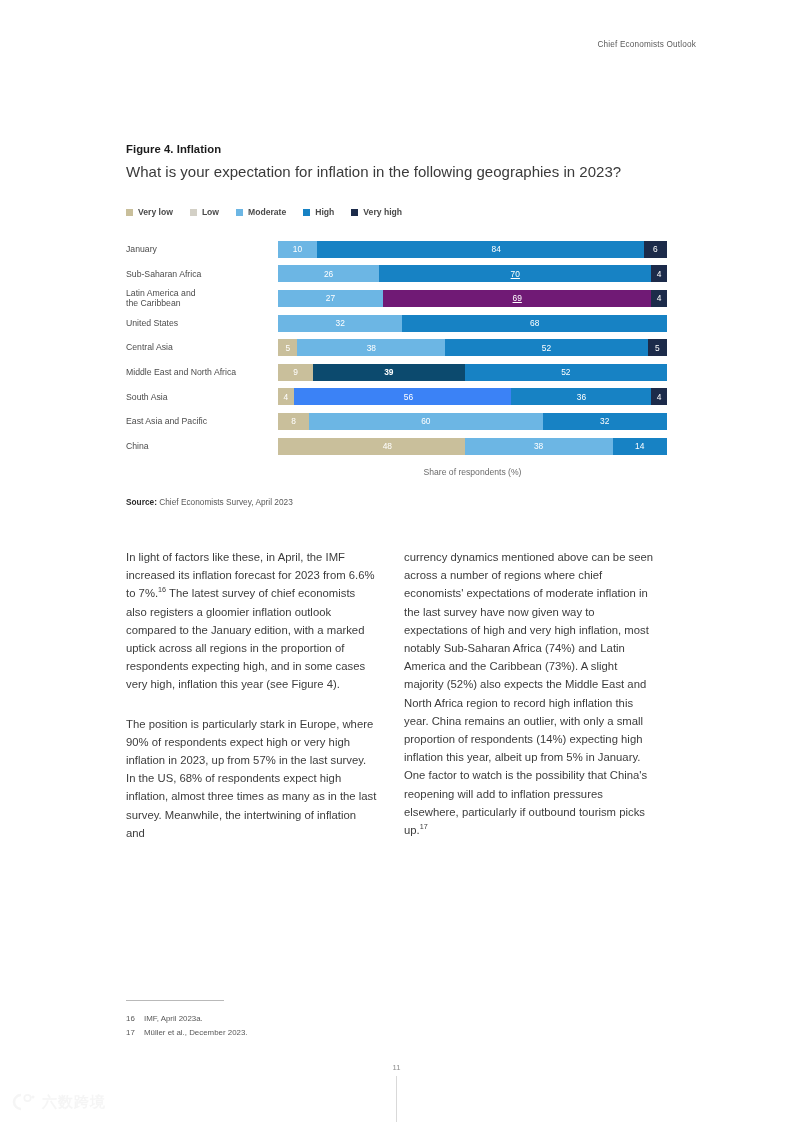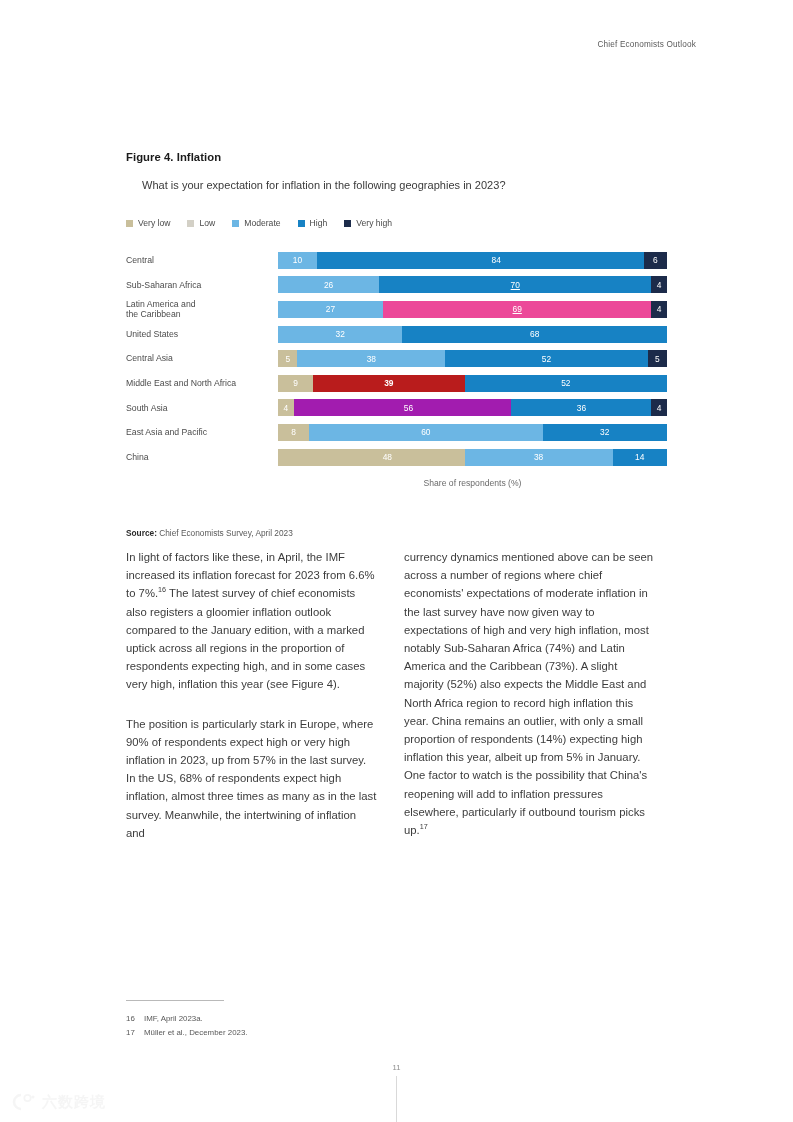--- a/index.html
+++ b/index.html
@@ -24,43 +24,44 @@
     font-size: 8.2px;
     letter-spacing: 0.18px;
     color: #5a5a5a;
     margin-left: 23px;
   }
 
   
   .figure-block {
     position: absolute;
     left: 126px;
-    top: 151px;
+    top: 143px;
     width: 541px;
   }
   .fig-title {
     font-size: 11.3px;
     font-weight: bold;
     color: #1b1b1b;
     letter-spacing: 0.05px;
     margin: 0 0 8px 0;
   }
   .fig-subtitle {
-    font-size: 11px;
+    font-size: 15px;
     color: #3a3a3a;
     letter-spacing: 0.02px;
-    margin: 16px;
+    margin: 0;
   }
 
   
   .legend {
     display: flex;
     align-items: center;
     margin-top: 27px;
     gap: 17px;
+    font-weight: bold;
   }
   .legend-item {
     display: flex;
     align-items: center;
     gap: 5px;
   }
   .legend-swatch {
     width: 7px;
     height: 7px;
     display: inline-block;
@@ -115,21 +116,21 @@
 
   .axis-caption {
     margin-top: 9px;
     margin-left: 152px;
     text-align: center;
     font-size: 8.6px;
     color: #6b6b6b;
   }
 
   .source {
-    margin-top: 40px;
+    margin-top: 20px;
     font-size: 8.3px;
     color: #5a5a5a;
   }
   .source b { color: #2b2b2b; font-weight: bold; }
 
   
   .body-cols {
     position: absolute;
     left: 126px;
     top: 548px;
@@ -243,21 +244,21 @@
       <div class="legend-item">
         <span class="legend-swatch" style="background: rgb(28, 43, 74);"></span>
         <span class="legend-label">Very high</span>
       </div>
     </div>
 
   <div class="chart">
     <div class="chart-rows" id="chart-rows">
         <div class="chart-row">
           <div class="row-label">
-            <span>Central</span>
+            <span>January</span>
           </div>
           <div class="bar-track">
             <div class="seg" style="width: 10%; background: rgb(108, 182, 228);">10</div>
             <div class="seg" style="width: 84%; background: rgb(23, 130, 196); padding-left: 32px;">84</div>
             <div class="seg" style="width: 6%; background: rgb(28, 43, 74);">6</div>
           </div>
         </div>
         <div class="chart-row">
           <div class="row-label">
             <span>Sub-Saharan Africa</span>
@@ -268,21 +269,21 @@
             <div class="seg" style="width: 4%; background: rgb(28, 43, 74);">4</div>
           </div>
         </div>
         <div class="chart-row">
           <div class="row-label">
             <span>Latin America and</span>
             <span>the Caribbean</span>
           </div>
           <div class="bar-track">
             <div class="seg" style="width: 27%; background: rgb(108, 182, 228);">27</div>
-            <div class="seg" style="width: 69%; background: #ec4899; text-decoration: underline;">69</div>
+            <div class="seg" style="width: 69%; background: #701a75; text-decoration: underline;">69</div>
             <div class="seg" style="width: 4%; background: rgb(28, 43, 74);">4</div>
           </div>
         </div>
         <div class="chart-row">
           <div class="row-label">
             <span>United States</span>
           </div>
           <div class="bar-track">
             <div class="seg" style="width: 32%; background: rgb(108, 182, 228);">32</div>
             <div class="seg" style="width: 68%; background: rgb(23, 130, 196);">68</div>
@@ -298,31 +299,31 @@
             <div class="seg" style="width: 52%; background: rgb(23, 130, 196);">52</div>
             <div class="seg" style="width: 5%; background: rgb(28, 43, 74);">5</div>
           </div>
         </div>
         <div class="chart-row">
           <div class="row-label">
             <span>Middle East and North Africa</span>
           </div>
           <div class="bar-track">
             <div class="seg" style="width: 9%; background: rgb(201, 191, 155); color: rgb(255, 255, 255);">9</div>
-            <div class="seg" style="width: 39%; background: #b91c1c; font-weight: bold;">39</div>
+            <div class="seg" style="width: 39%; background: #0c4a6e; font-weight: bold;">39</div>
             <div class="seg" style="width: 52%; background: rgb(23, 130, 196);">52</div>
           </div>
         </div>
         <div class="chart-row">
           <div class="row-label">
             <span>South Asia</span>
           </div>
           <div class="bar-track">
             <div class="seg" style="width: 4%; background: rgb(201, 191, 155); color: rgb(255, 255, 255);">4</div>
-            <div class="seg" style="width: 56%; background: #a21caf; padding-left: 12px;">56</div>
+            <div class="seg" style="width: 56%; background: #3b82f6; padding-left: 12px;">56</div>
             <div class="seg" style="width: 36%; background: rgb(23, 130, 196);">36</div>
             <div class="seg" style="width: 4%; background: rgb(28, 43, 74);">4</div>
           </div>
         </div>
         <div class="chart-row">
           <div class="row-label">
             <span>East Asia and Pacific</span>
           </div>
           <div class="bar-track">
             <div class="seg" style="width: 8%; background: rgb(201, 191, 155); color: rgb(255, 255, 255);">8</div>

